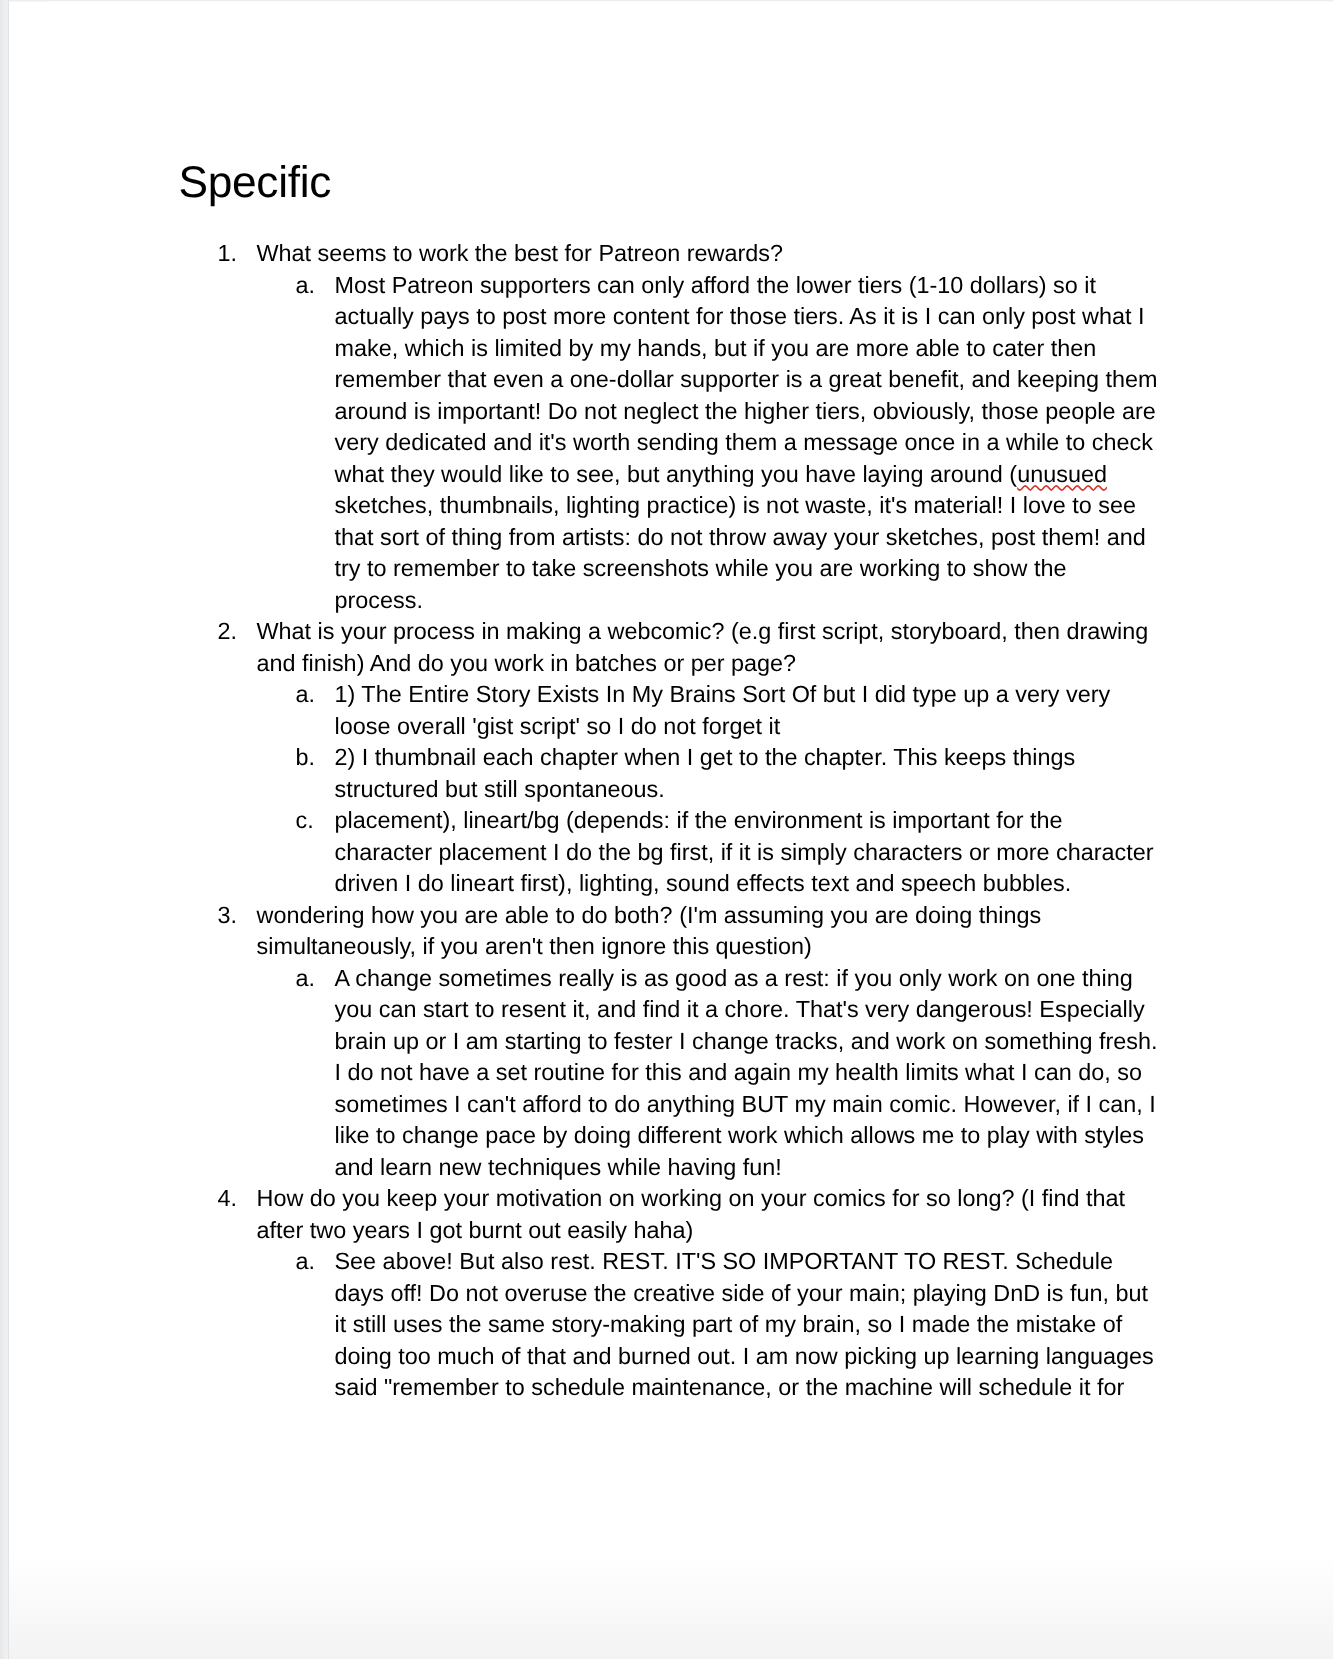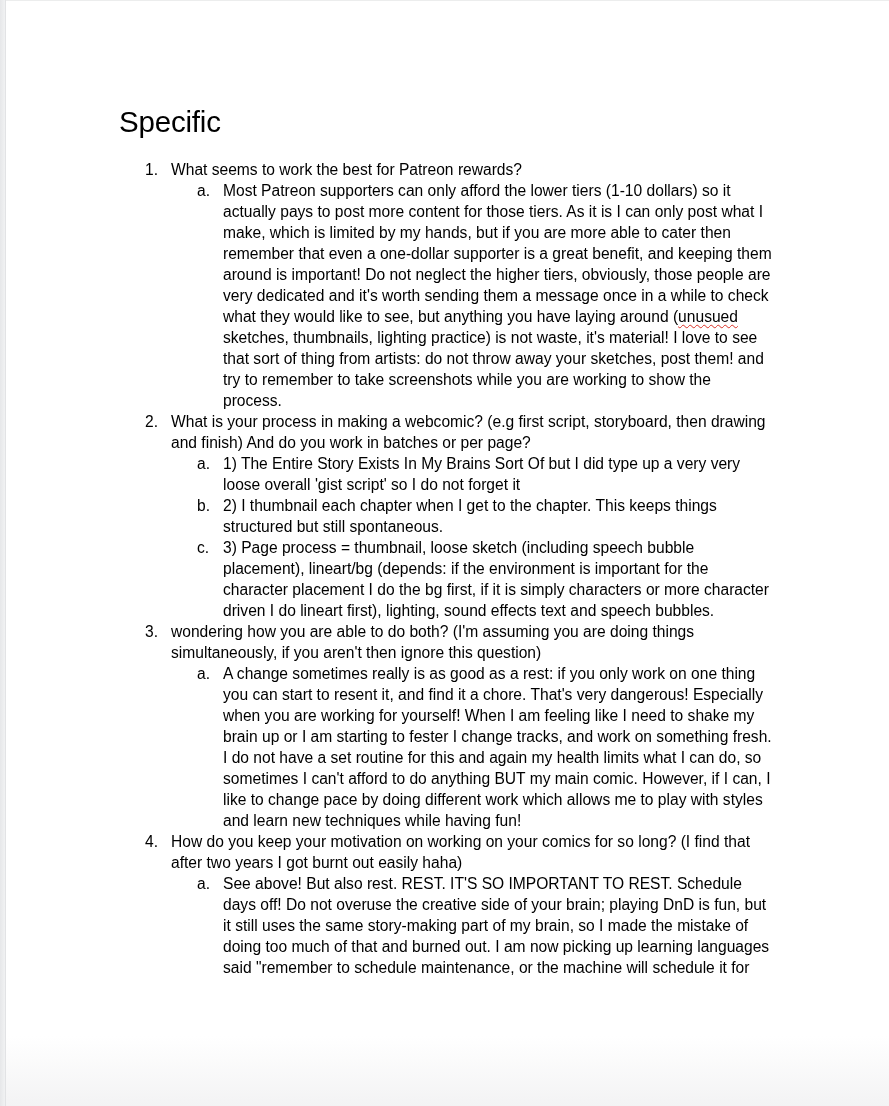--- a/index.html
+++ b/index.html
@@ -138,52 +138,50 @@
       <span class="line">1) The Entire Story Exists In My Brains Sort Of but I did type up a very very</span>
       <span class="line">loose overall 'gist script' so I do not forget it</span>
     </div>
     <div class="sub">
       <span class="sub-marker">b.</span>
       <span class="line">2) I thumbnail each chapter when I get to the chapter. This keeps things</span>
       <span class="line">structured but still spontaneous.</span>
     </div>
     <div class="sub">
       <span class="sub-marker">c.</span>
-      <span class="line">3) Page process = thumbnail, loose sketch (including speech bubble</span>
       <span class="line">placement), lineart/bg (depends: if the environment is important for the</span>
       <span class="line">character placement I do the bg first, if it is simply characters or more character</span>
       <span class="line">driven I do lineart first), lighting, sound effects text and speech bubbles.</span>
     </div>
 
     <div class="item">
       <span class="item-marker">3.</span>
       <span class="line">wondering how you are able to do both? (I'm assuming you are doing things</span>
       <span class="line">simultaneously, if you aren't then ignore this question)</span>
     </div>
     <div class="sub">
       <span class="sub-marker">a.</span>
       <span class="line">A change sometimes really is as good as a rest: if you only work on one thing</span>
       <span class="line">you can start to resent it, and find it a chore. That's very dangerous! Especially</span>
-      <span class="line">when you are working for yourself! When I am feeling like I need to shake my</span>
       <span class="line">brain up or I am starting to fester I change tracks, and work on something fresh.</span>
       <span class="line">I do not have a set routine for this and again my health limits what I can do, so</span>
       <span class="line">sometimes I can't afford to do anything BUT my main comic. However, if I can, I</span>
       <span class="line">like to change pace by doing different work which allows me to play with styles</span>
       <span class="line">and learn new techniques while having fun!</span>
     </div>
 
     <div class="item">
       <span class="item-marker">4.</span>
       <span class="line">How do you keep your motivation on working on your comics for so long? (I find that</span>
       <span class="line">after two years I got burnt out easily haha)</span>
     </div>
     <div class="sub">
       <span class="sub-marker">a.</span>
       <span class="line">See above! But also rest. REST. IT'S SO IMPORTANT TO REST. Schedule</span>
-      <span class="line">days off! Do not overuse the creative side of your brain; playing DnD is fun, but</span>
+      <span class="line">days off! Do not overuse the creative side of your main; playing DnD is fun, but</span>
       <span class="line">it still uses the same story-making part of my brain, so I made the mistake of</span>
       <span class="line">doing too much of that and burned out. I am now picking up learning languages</span>
       <span class="line">said "remember to schedule maintenance, or the machine will schedule it for</span>
     </div>
 
   </div>
 </div>
 
 <div class="bottom-fade"></div>
 

